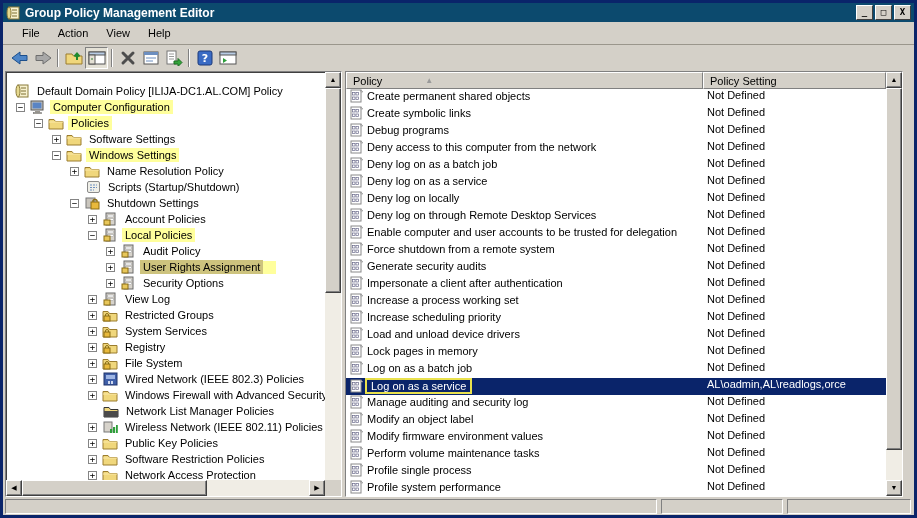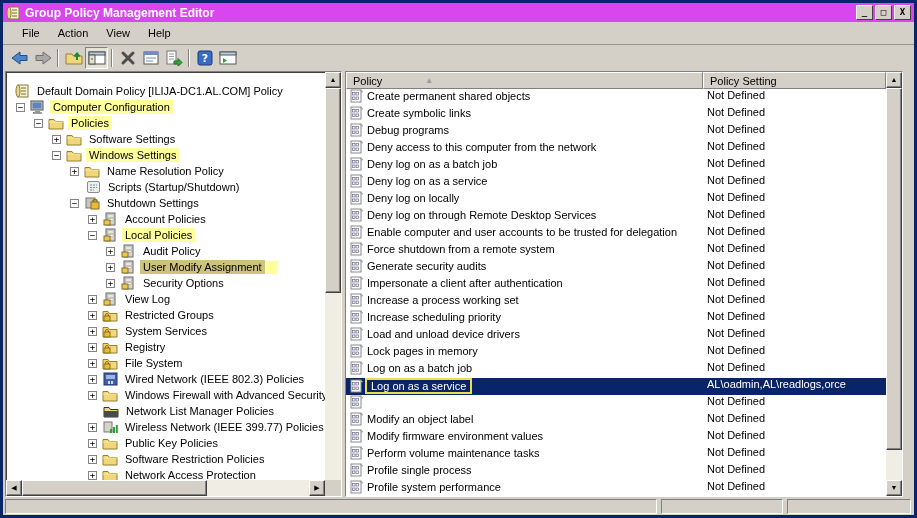--- a/index.html
+++ b/index.html
@@ -4,21 +4,21 @@
 <style>
   * { box-sizing: border-box; margin: 0; padding: 0; }
   html,body { width:917px; height:518px; }
   body { font-family:"Liberation Sans", sans-serif; font-size:11px; color:#000; background:#d4d0c8; }
 
   .window { position:relative; width:917px; height:518px; background:#d4d0c8;
             box-shadow: inset 0 0 0 3px #0a246a; overflow:hidden; }
 
   
   .titlebar { position:absolute; left:3px; top:3px; width:911px; height:19px;
-              background:#d946ef; display:flex; align-items:center; padding:0 3px; }
+              background:#0c4a6e; display:flex; align-items:center; padding:0 3px; }
   .titlebar .title { color:#fff; font-weight:bold; font-size:12px; margin-left:4px; flex:1;
                      white-space:nowrap; overflow:hidden; }
   .win-btn { width:17px; height:15px; margin-left:2px; background:#d4d0c8;
              border:1px solid; border-color:#fff #404040 #404040 #fff;
              font-size:9px; font-weight:bold; line-height:12px; text-align:center;
              font-family:"DejaVu Sans Mono", monospace; cursor:default; }
 
   
   .menubar { position:absolute; left:3px; top:22px; width:911px; height:23px;
              display:flex; align-items:center; padding-left:10px;
@@ -351,21 +351,21 @@
             <span style="width: 100px; flex: 0 0 auto;"></span>
             <span class="toggle">+</span>
             <span class="ic tree-icon">
               <svg width="15" height="14" viewBox="0 0 15 14">
                 <rect x="3" y="1" width="9" height="12" fill="#d7d3cb" stroke="#6a6a6a"></rect>
                 <rect x="4.5" y="3" width="6" height="2" fill="#fff" stroke="#9a9a9a" stroke-width="0.5"></rect>
                 <rect x="4.5" y="6.5" width="6" height="2" fill="#fff" stroke="#9a9a9a" stroke-width="0.5"></rect>
                 <rect x="1" y="8" width="6" height="5" fill="#e8c75a" stroke="#8a6d14"></rect>
               </svg>
             </span>
-            <span class="tree-label sel">User Modify Assignment</span>
+            <span class="tree-label sel">User Rights Assignment</span>
             <span class="sel-tail"></span>
           </div>
           <div class="tree-row">
             <span style="width: 100px; flex: 0 0 auto;"></span>
             <span class="toggle">+</span>
             <span class="ic tree-icon">
               <svg width="15" height="14" viewBox="0 0 15 14">
                 <rect x="3" y="1" width="9" height="12" fill="#d7d3cb" stroke="#6a6a6a"></rect>
                 <rect x="4.5" y="3" width="6" height="2" fill="#fff" stroke="#9a9a9a" stroke-width="0.5"></rect>
                 <rect x="4.5" y="6.5" width="6" height="2" fill="#fff" stroke="#9a9a9a" stroke-width="0.5"></rect>
@@ -474,21 +474,21 @@
             <span style="width: 82px; flex: 0 0 auto;"></span>
             <span class="toggle">+</span>
             <span class="ic tree-icon">
               <svg width="15" height="14" viewBox="0 0 15 14">
                 <rect x="1" y="2" width="8" height="10" fill="#d7d3cb" stroke="#777"></rect>
                 <rect x="7" y="9" width="2.2" height="4" fill="#2e9e3a"></rect>
                 <rect x="10" y="7" width="2.2" height="6" fill="#2e9e3a"></rect>
                 <rect x="13" y="5" width="1.8" height="8" fill="#2e9e3a"></rect>
               </svg>
             </span>
-            <span class="tree-label">Wireless Network (IEEE 399.77) Policies</span>
+            <span class="tree-label">Wireless Network (IEEE 802.11) Policies</span>
           </div>
           <div class="tree-row">
             <span style="width: 82px; flex: 0 0 auto;"></span>
             <span class="toggle">+</span>
             <span class="ic tree-icon">
               <svg width="16" height="13" viewBox="0 0 16 13">
                 <path d="M1 2.5 h5 l1.5 2 H15 V12 H1 Z" fill="#f0d77c" stroke="#9b7d2f"></path>
                 <path d="M1 5 h14" stroke="#fbe9a8"></path>
               </svg>
             </span>
@@ -850,20 +850,21 @@
                 <span class="ic pdoc">
                   <svg width="15" height="14" viewBox="0 0 15 14">
                     <rect x="2" y="1" width="10" height="12" fill="#fff" stroke="#8a8a8a"></rect>
                     <path d="M12 1 l2 2 h-2 z" fill="#d0d0d0" stroke="#8a8a8a" stroke-width="0.5"></path>
                     <rect x="3.5" y="3.5" width="2.5" height="2.5" fill="none" stroke="#6a6a8a" stroke-width="0.7"></rect>
                     <rect x="7" y="3.5" width="2.5" height="2.5" fill="none" stroke="#6a6a8a" stroke-width="0.7"></rect>
                     <rect x="3.5" y="8" width="2.5" height="2.5" fill="none" stroke="#6a6a8a" stroke-width="0.7"></rect>
                     <rect x="7" y="8" width="2.5" height="2.5" fill="none" stroke="#6a6a8a" stroke-width="0.7"></rect>
                   </svg>
                 </span>
+                <span>Manage auditing and security log</span>
               </div>
               <div class="cell-setting">Not Defined</div>
             </div>
             <div class="list-row">
               <div class="cell-policy">
                 <span class="ic pdoc">
                   <svg width="15" height="14" viewBox="0 0 15 14">
                     <rect x="2" y="1" width="10" height="12" fill="#fff" stroke="#8a8a8a"></rect>
                     <path d="M12 1 l2 2 h-2 z" fill="#d0d0d0" stroke="#8a8a8a" stroke-width="0.5"></path>
                     <rect x="3.5" y="3.5" width="2.5" height="2.5" fill="none" stroke="#6a6a8a" stroke-width="0.7"></rect>

